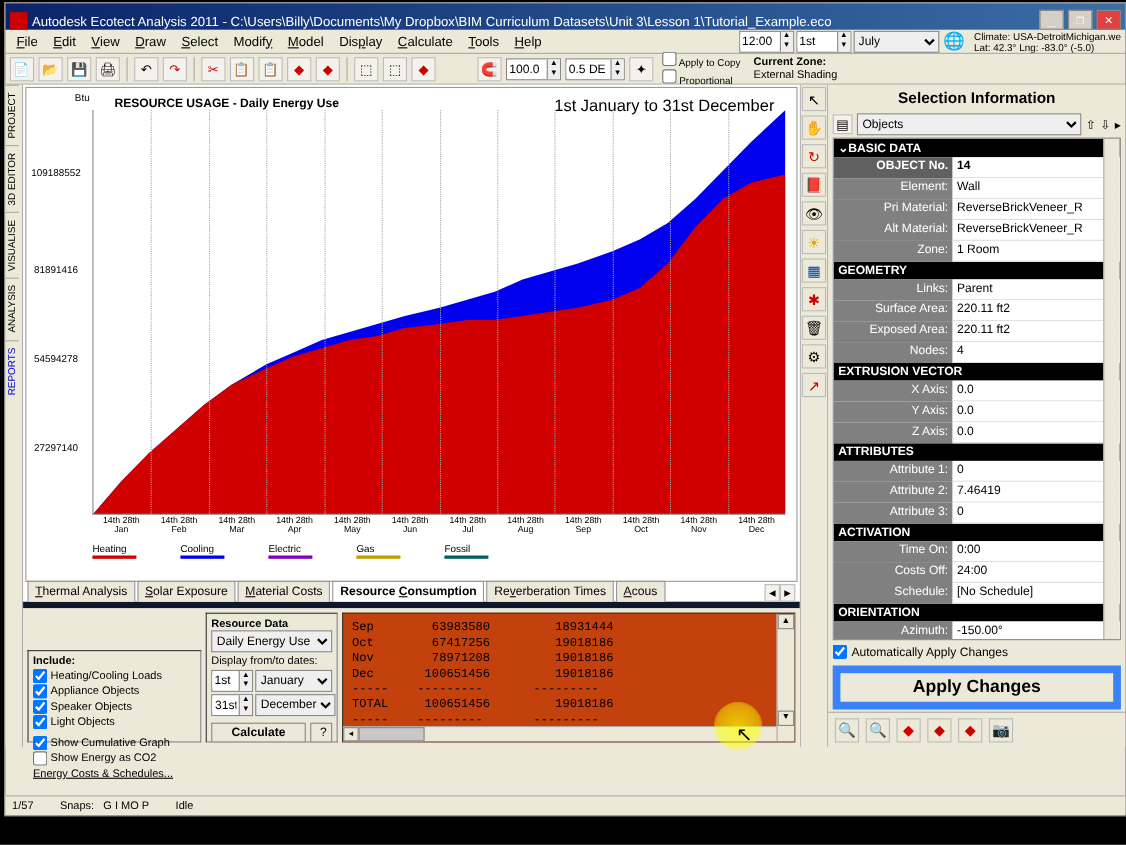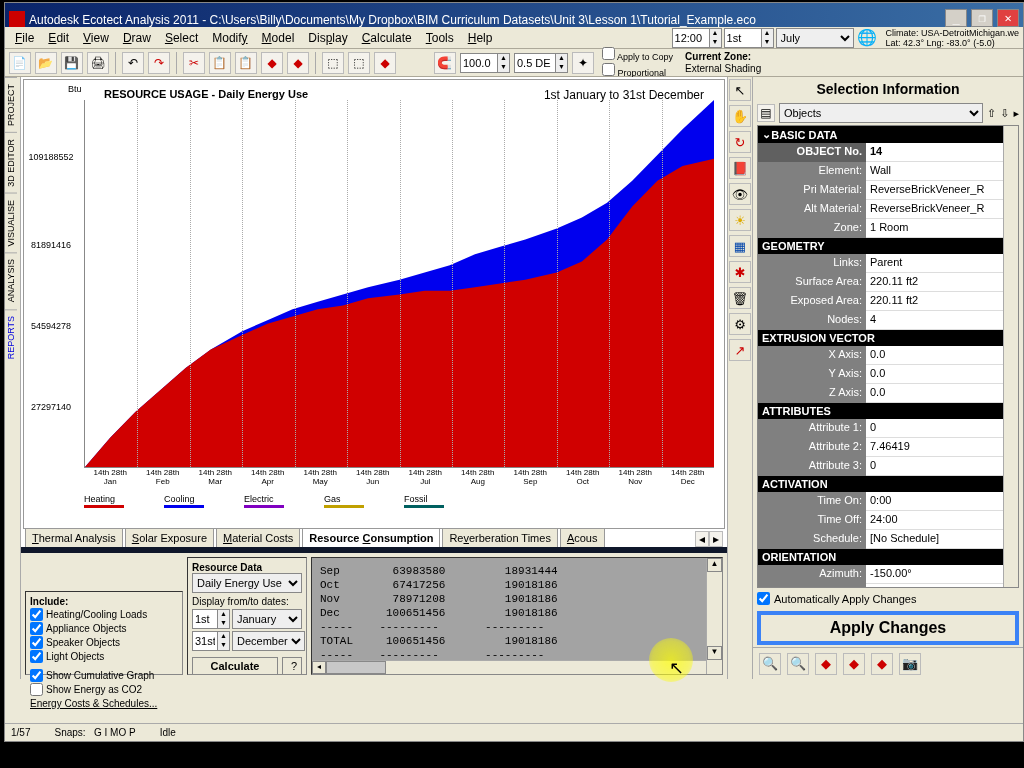--- a/index.html
+++ b/index.html
@@ -23,57 +23,57 @@
 .spinner .spin-btns span { width: 12px; height: 9px; border-left: 1px solid #888; font-size: 7px; text-align: center; line-height: 7px; background: #eee; }
 select.combo { font-size: 11px; height: 20px; border: 1px solid #888; }
 .climate-box { font-size: 9px; line-height: 10px; margin-left: 4px; }
 .second-toolbar { height: 28px; display: flex; align-items: center; padding: 0 4px; gap: 4px; border-bottom: 1px solid #aca899; font-size: 10px; }
 .main-area { display: flex; height: 602px; }
 .left-tabs { width: 16px; background: #ece9d8; border-right: 1px solid #aaa; }
 .vtab { writing-mode: vertical-rl; transform: rotate(180deg); font-size: 9px; padding: 6px 1px; border-bottom: 1px solid #aaa; }
 .center { flex: 1; background: #fff; display: flex; flex-direction: column; position: relative; }
 .chart-area { flex: 1; position: relative; padding: 8px 10px 4px 60px; border: 1px solid #999; margin: 2px; }
 .chart-title { position: absolute; top: 8px; left: 80px; font-size: 11px; font-weight: bold; }
-.chart-range { position: absolute; top: 8px; right: 20px; font-size: 12px; }
+.chart-range { position: absolute; top: 8px; right: 20px; font-size: 15px; }
 .yaxis { position: absolute; left: 4px; top: 20px; bottom: 60px; width: 54px; font-size: 9px; }
 .ytick { position: absolute; right: 4px; text-align: center; width: 54px; }
 .plot { position: absolute; left: 60px; right: 10px; top: 20px; bottom: 60px; border-left: 1px solid #888; border-bottom: 1px solid #888; }
 .plot .grid-v { position: absolute; top: 0; bottom: 0; width: 0; border-left: 1px dotted #aaa; }
 .plot svg { position: absolute; inset: 0; width: 100%; height: 100%; }
 .xaxis { position: absolute; left: 60px; right: 10px; bottom: 38px; height: 22px; font-size: 8px; display: flex; }
 .xtick { flex: 1; text-align: center; }
 .legend { position: absolute; left: 60px; right: 10px; bottom: 18px; height: 16px; display: flex; font-size: 9px; gap: 40px; }
 .legend-item { display: flex; flex-direction: column; align-items: flex-start; }
 .legend-item .bar { height: 3px; width: 40px; margin-top: 1px; }
 .tabs-row { height: 22px; display: flex; align-items: flex-end; font-size: 11px; border-bottom: 6px solid #0f172a; padding: 0 4px; gap: 2px; }
 .tab { padding: 3px 6px; border: 1px solid #999; border-bottom: 0; background: #ece9d8; }
 .tab.active { background: #fff; font-weight: bold; }
 .tab-nav { margin-left: auto; display:flex; gap:0; }
 .bottom-panels { height: 126px; display: flex; gap: 4px; padding: 4px; background: #ece9d8; font-size: 10px; }
 .panel { border: 1px inset #888; background: #ece9d8; padding: 4px; }
 .panel1 { width: 158px; margin-top: 34px; }
 .panel2 { width: 120px; }
-.panel3 { flex: 1; background: #a3a3a3; font-family: "Courier New", monospace; font-size: 11px; overflow: hidden; position: relative; }
+.panel3 { flex: 1; background: #c2410c; font-family: "Courier New", monospace; font-size: 11px; overflow: hidden; position: relative; }
 .panel3 .scrollbar { position: absolute; right: 0; top: 0; bottom: 0; width: 16px; background: #ece9d8; border-left: 1px solid #aaa; }
 .chk-row { display: flex; align-items: center; gap: 3px; margin: 1px 0; }
 .btn { border: 1px solid #888; background: #ece9d8; padding: 2px 8px; font-size: 11px; }
 .right-tool-col { width: 26px; background: #ece9d8; border-left: 1px solid #aaa; border-right: 1px solid #aaa; display: flex; flex-direction: column; align-items: center; padding-top: 2px; gap: 4px; }
 .rt-icon { width: 22px; height: 22px; border: 1px solid #bbb; display:flex; align-items:center; justify-content:center; font-size:13px; }
 .right-panel { width: 270px; background: #ece9d8; display: flex; flex-direction: column; }
 .right-title { text-align: center; font-size: 14px; font-weight: bold; padding: 4px 0; }
 .sel-row { display: flex; align-items: center; padding: 2px 4px; gap: 4px; font-size: 11px; }
 .sel-combo { flex: 1; }
 .prop-grid { flex: 1; overflow: hidden; font-size: 11px; border: 1px solid #888; margin: 0 4px; background:#fff; position: relative; }
 .prop-scrollbar { position:absolute; right:0; top:0; bottom:0; width:15px; background:#ece9d8; border-left:1px solid #aaa; }
 .section-hdr { background: #000; color: #fff; font-weight: bold; padding: 2px 4px; display:flex; align-items:center; }
 .prop-row { display: flex; height: 19px; justify-content: center; }
 .prop-label { width: 108px; background: #808080; color: #fff; text-align: right; padding: 2px 4px; }
 .prop-val { flex: 1; background: #fff; padding: 2px 4px; border-bottom:1px solid #ddd; }
 .auto-apply { padding: 4px; font-size: 11px; display:flex; align-items:center; gap:4px; }
-.apply-btn { text-align:center; font-weight:bold; padding: 4px; border:4px solid #3b82f6; margin: 2px 4px; }
+.apply-btn { text-align:center; font-weight:bold; padding: 4px; border:7px solid #3b82f6; margin: 2px 4px; }
 .bottom-icons { height: 32px; border-top: 1px solid #aaa; display:flex; align-items:center; gap:6px; padding: 0 6px; }
 .statusbar { position:absolute; bottom:0; left:0; right:0; height:18px; border-top:1px solid #aaa; font-size:10px; display:flex; align-items:center; padding:0 6px; gap:24px; background:#ece9d8; }
 .highlight-circle { position: fixed; width: 44px; height: 44px; border-radius: 50%; background: radial-gradient(circle, rgba(255,255,0,0.7) 0%, rgba(255,255,0,0.5) 60%, rgba(255,255,0,0) 100%); pointer-events: none; }
 .cursor { position:fixed; font-size:18px; color:#000; }
 </style>
 </head>
 <body>
 
 <div class="app-window">
   <div class="titlebar">
@@ -469,21 +469,21 @@
             <div class="prop-val">0</div>
           </div>
         <div class="section-hdr">
             <span>ACTIVATION</span>
           </div>
         <div class="prop-row">
             <div class="prop-label">Time On:</div>
             <div class="prop-val">0:00</div>
           </div>
         <div class="prop-row">
-            <div class="prop-label">Time Off:</div>
+            <div class="prop-label">Costs Off:</div>
             <div class="prop-val">24:00</div>
           </div>
         <div class="prop-row">
             <div class="prop-label">Schedule:</div>
             <div class="prop-val">[No Schedule]</div>
           </div>
         <div class="section-hdr">
             <span>ORIENTATION</span>
           </div>
         <div class="prop-row">

